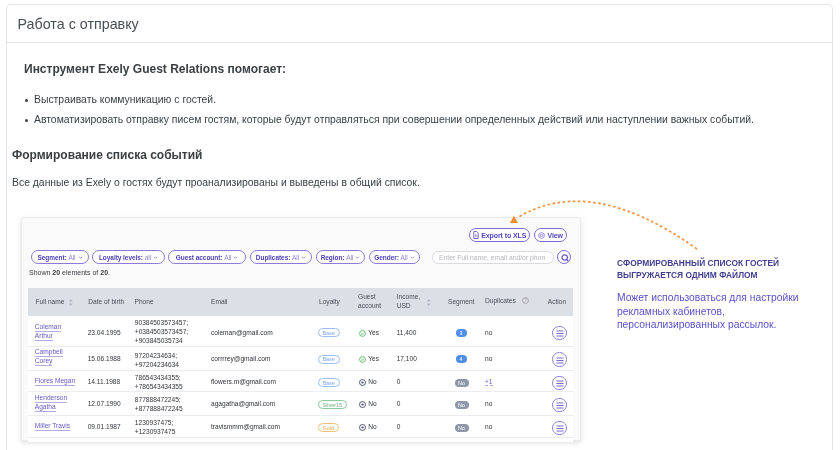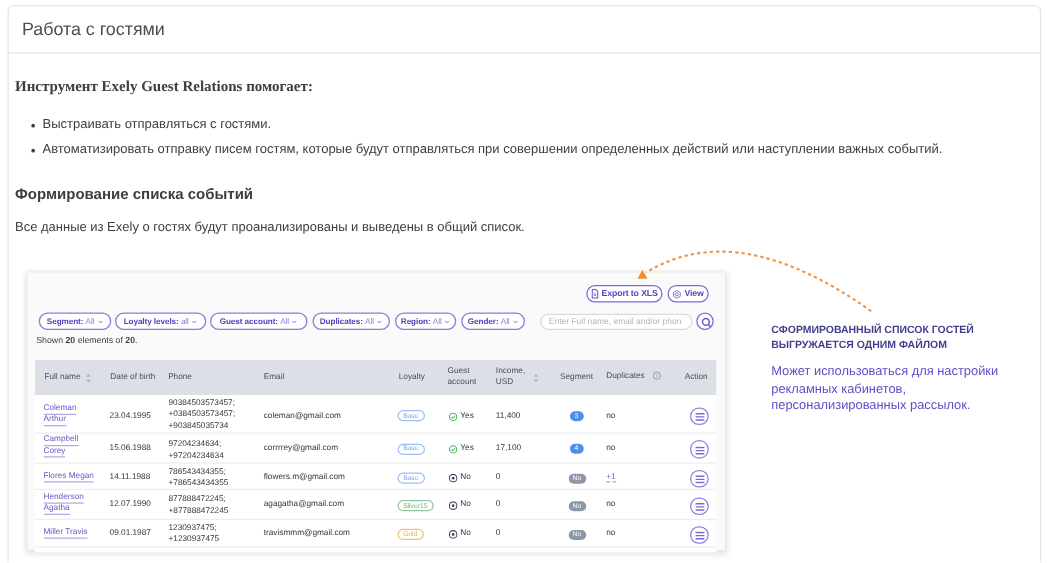--- a/index.html
+++ b/index.html
@@ -60,26 +60,26 @@
 
 
 .cap-h { position:absolute; left:617px; top:257px; font-size:8.4px; font-weight:bold; color:#413e8e; line-height:12.4px; }
 .cap-b { position:absolute; left:617px; top:291px; font-size:10.3px; color:#5a50c8; line-height:13.7px; }
 </style>
 </head>
 <body>
 
 <div class="card"></div>
 <div class="card-h" style="position:absolute; left:7px; top:5px; width:825px; height:37.5px; border-bottom:1px solid #e3e3e3;"></div>
-<div class="title">Работа с гостями</div>
-
-<div class="h2" style="left:12px; top:61.5px;font-family:Liberation Serif, serif;">Инструмент Exely Guest Relations помогает:</div>
+<div class="title">Работа с отправку</div>
+
+<div class="h2" style="left:24px; top:61.5px;">Инструмент Exely Guest Relations помогает:</div>
 
 <div class="dot" style="left:25px; top:99px;"></div>
-<div class="body-t" style="left:34px; top:94px;">Выстраивать отправляться с гостями.</div>
+<div class="body-t" style="left:34px; top:94px;">Выстраивать коммуникацию с гостей.</div>
 <div class="dot" style="left:25px; top:119px;"></div>
 <div class="body-t" style="left:34px; top:114px;">Автоматизировать отправку писем гостям, которые будут отправляться при совершении определенных действий или наступлении важных событий.</div>
 
 <div class="h2" style="left:12px; top:148px;">Формирование списка событий</div>
 <div class="body-t" style="left:12px; top:177px;">Все данные из Exely о гостях будут проанализированы и выведены в общий список.</div>
 
 <div class="shot">
 
   <div class="btn" style="left:447px; top:10px; width:61px; height:14px;">
     <svg width="6" height="8" viewBox="0 0 6 8" style="position:static">

